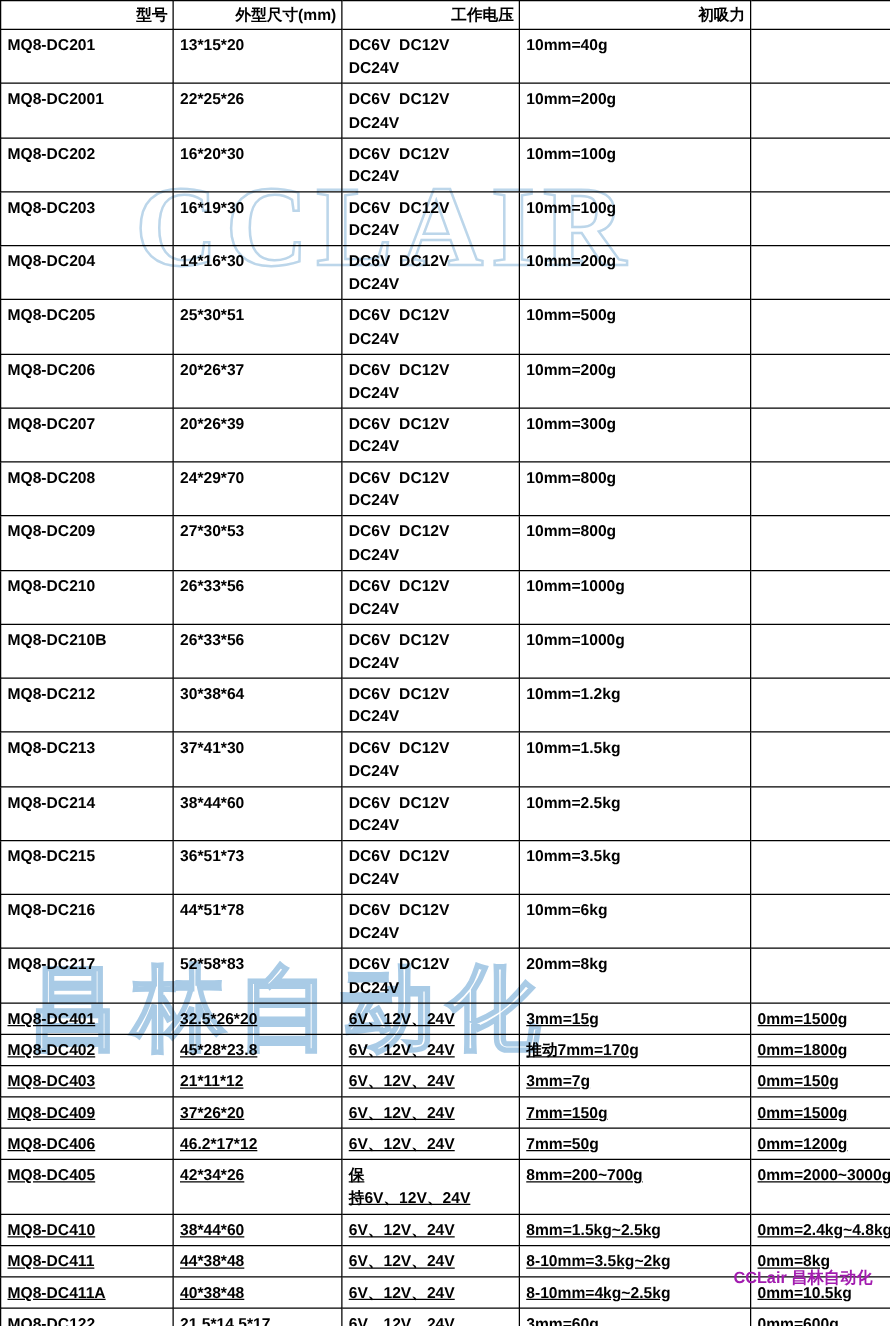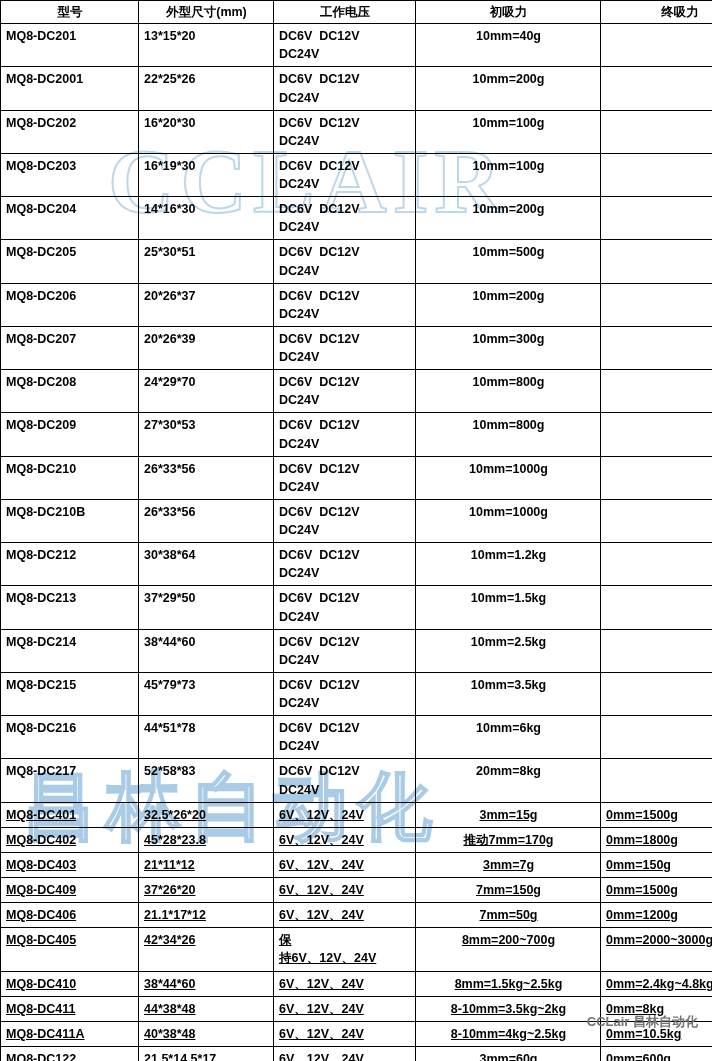--- a/index.html
+++ b/index.html
@@ -26,30 +26,30 @@
     border: 1px solid #000000;
     vertical-align: top;
     padding: 3px 4px 3px 5px;
     font-size: 12.5px;
     line-height: 1.45;
     color: #000000;
     font-weight: bold;
     background: transparent;
   }
   #spec-table th {
-    text-align: center;
+    text-align: right;
     font-weight: bold;
     height: 18px;
     padding-top: 2px;
     padding-bottom: 2px;
   }
   th.c0, td.c0 { width: 128px; }
   th.c1, td.c1 { width: 125px; margin-left: 48px; }
   th.c2, td.c2 { width: 132px; }
-  th.c3, td.c3 { width: 175px; text-align: center; }
+  th.c3, td.c3 { width: 175px; }
   th.c4, td.c4 { width: 148px; }
 
   th.c0 { text-align: center; }
 
   
   tr.tall td { height: 30px; }
   tr.short td { height: 6px; padding-top: 1px; padding-bottom: 1px; text-decoration: underline; }
 
   .cell-line { display: block; white-space: pre-wrap; }
 
@@ -78,21 +78,21 @@
     font-family: "DejaVu Sans", sans-serif;
     -webkit-text-stroke: 2px #a9cbe6;
   }
   #brand-footer {
     position: absolute;
     z-index: 3;
     right: 14px;
     bottom: 30px;
     font-size: 13px;
     font-weight: bold;
-    color: #737373;
+    color: #a21caf;
     font-family: "Liberation Sans", sans-serif;
   }
 </style>
 </head>
 <body>
 
 <div class="watermark" id="wm-top">CCLAIR</div>
 <div class="watermark" id="wm-bottom">昌林自动化</div>
 
 <table id="spec-table">
@@ -338,21 +338,21 @@
         </td>
         <td class="c4">
           <span class="cell-line">&nbsp;</span>
         </td>
       </tr>
       <tr class="tall">
         <td class="c0">
           <span class="cell-line">MQ8-DC213</span>
         </td>
         <td class="c1">
-          <span class="cell-line">37*29*50</span>
+          <span class="cell-line">37*41*30</span>
         </td>
         <td class="c2">
           <span class="cell-line">DC6V  DC12V</span>
           <span class="cell-line">DC24V</span>
         </td>
         <td class="c3">
           <span class="cell-line">10mm=1.5kg</span>
         </td>
         <td class="c4">
           <span class="cell-line">&nbsp;</span>
@@ -374,21 +374,21 @@
         </td>
         <td class="c4">
           <span class="cell-line">&nbsp;</span>
         </td>
       </tr>
       <tr class="tall">
         <td class="c0">
           <span class="cell-line">MQ8-DC215</span>
         </td>
         <td class="c1">
-          <span class="cell-line">45*79*73</span>
+          <span class="cell-line">36*51*73</span>
         </td>
         <td class="c2">
           <span class="cell-line">DC6V  DC12V</span>
           <span class="cell-line">DC24V</span>
         </td>
         <td class="c3">
           <span class="cell-line">10mm=3.5kg</span>
         </td>
         <td class="c4">
           <span class="cell-line">&nbsp;</span>
@@ -496,21 +496,21 @@
         </td>
         <td class="c4">
           <span class="cell-line">0mm=1500g</span>
         </td>
       </tr>
       <tr class="short">
         <td class="c0">
           <span class="cell-line">MQ8-DC406</span>
         </td>
         <td class="c1">
-          <span class="cell-line">21.1*17*12</span>
+          <span class="cell-line">46.2*17*12</span>
         </td>
         <td class="c2">
           <span class="cell-line">6V、12V、24V</span>
         </td>
         <td class="c3">
           <span class="cell-line">7mm=50g</span>
         </td>
         <td class="c4">
           <span class="cell-line">0mm=1200g</span>
         </td>

